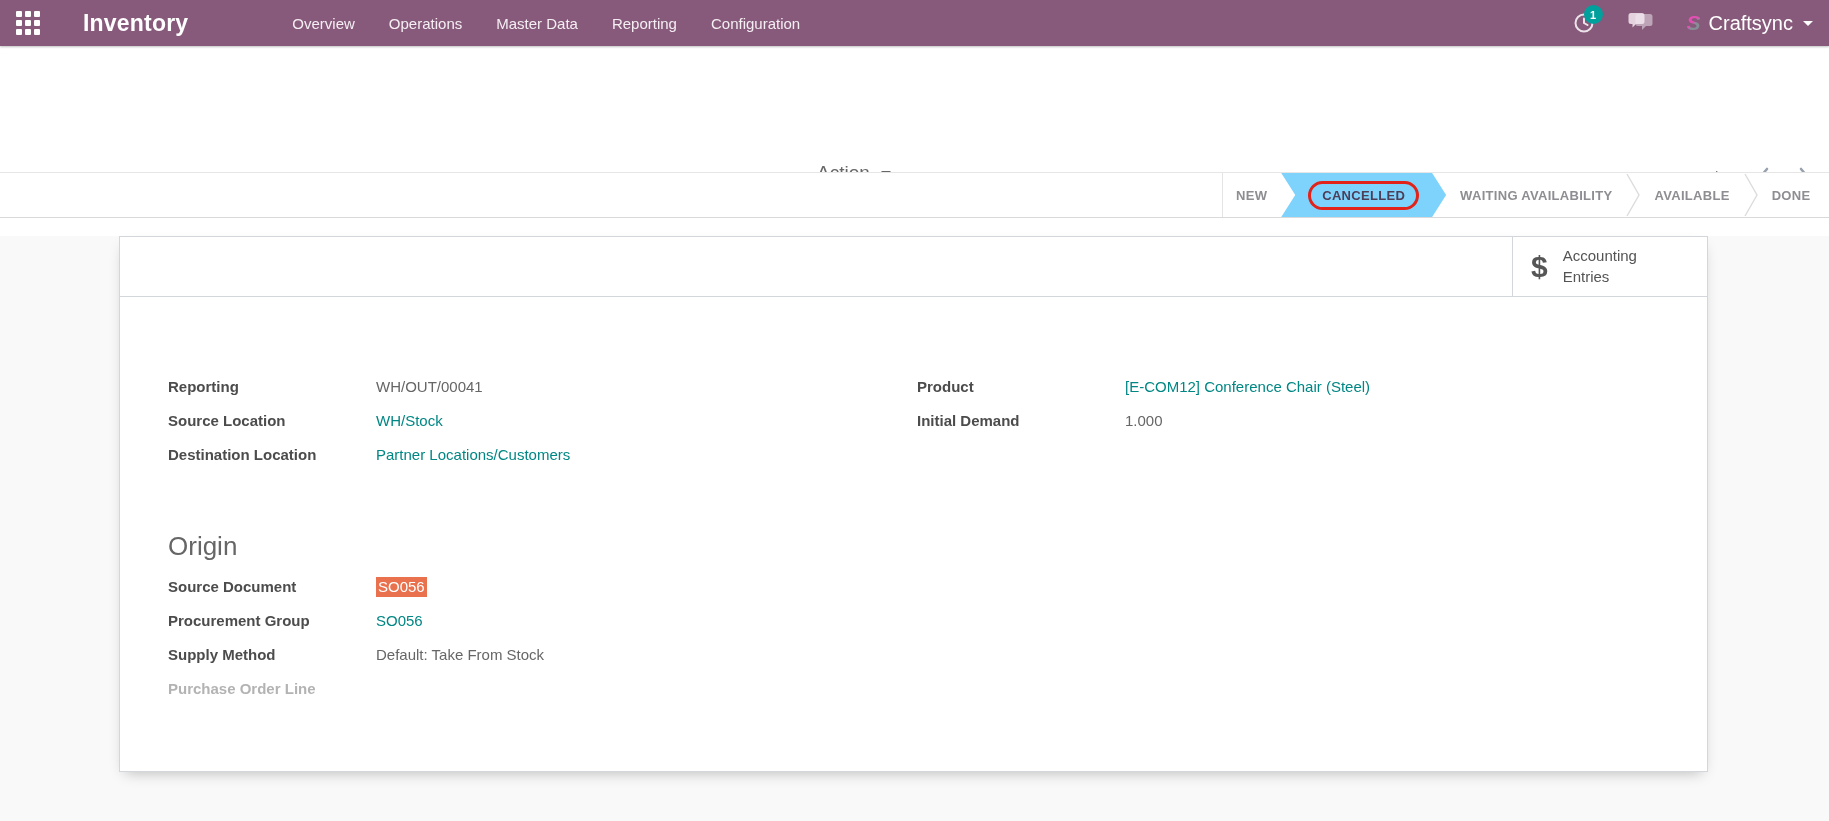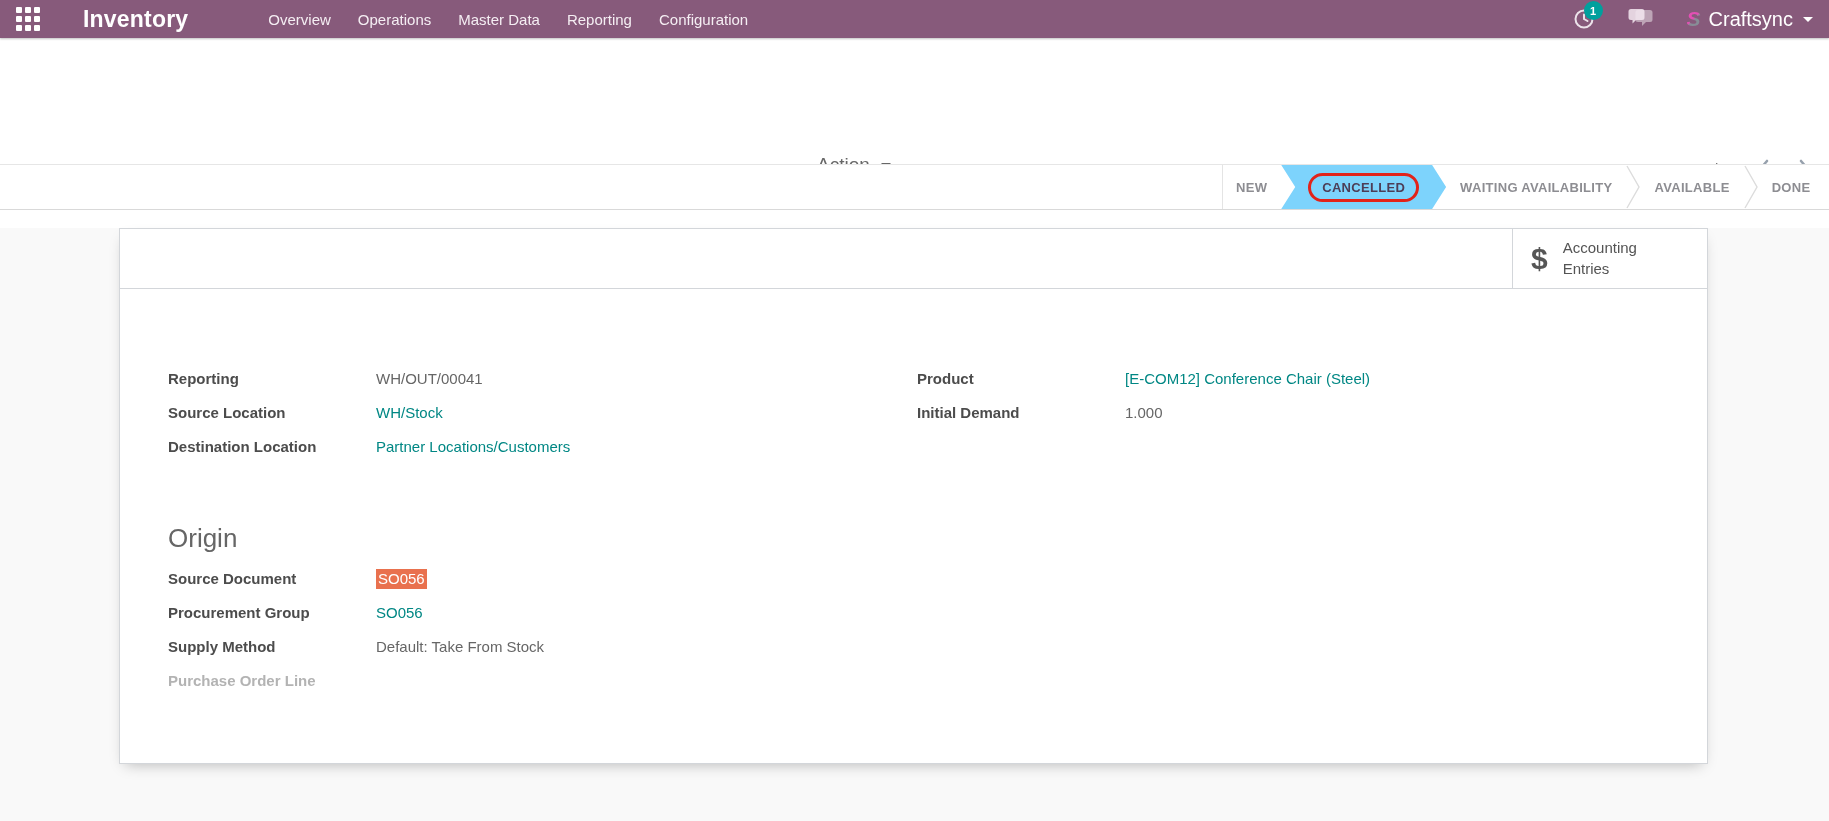--- a/index.html
+++ b/index.html
@@ -4,28 +4,28 @@
 <style>
   * { margin:0; padding:0; box-sizing:border-box; }
   html,body { background:#e8e8e8; }
   .screen {
     position:relative; width:1829px; height:821px; overflow:hidden;
     background:#fff; font-family:"Liberation Sans", sans-serif;
   }
 
   
   .navbar {
-    height:38px; background:var(--navbar-purple,#875A7B); color:#fff;
+    height:46px; background:var(--navbar-purple,#875A7B); color:#fff;
     display:flex; align-items:center; padding:16px 16px;
     box-shadow:0 1px 2px rgba(0,0,0,.25); position:relative; z-index:5;justify-content:space-between;
   }
   .apps-icon { display:grid; grid-template-columns:repeat(3,6px); gap:3px; cursor:pointer; }
   .apps-icon i { width:6px; height:6px; background:#fff; border-radius:1px; }
   .app-title { font-size:23px; font-weight:700; margin-left:43px; letter-spacing:.2px; cursor:pointer; }
-  .nav-menu { display:flex; margin-left:80px; gap:27px; font-size:15px; }
+  .nav-menu { display:flex; margin-left:104px; gap:34px; font-size:15px; }
   .nav-menu span { cursor:pointer; color:#f5eef3; white-space:nowrap; }
   .nav-right { margin-left:auto; display:flex; align-items:center; gap:32px; }
   .activity { position:relative; cursor:pointer; display:flex; }
   .activity .badge {
     position:absolute; top:-7px; left:11px; min-width:19px; height:19px; padding:0 5px;
     background:var(--badge-teal,#00A09D); color:#fff; border-radius:10px;
     font-size:11px; font-weight:700; display:flex; align-items:center; justify-content:center;
   }
   .messages { cursor:pointer; display:flex; }
   .user-menu { display:flex; align-items:center; gap:8px; cursor:pointer; }

